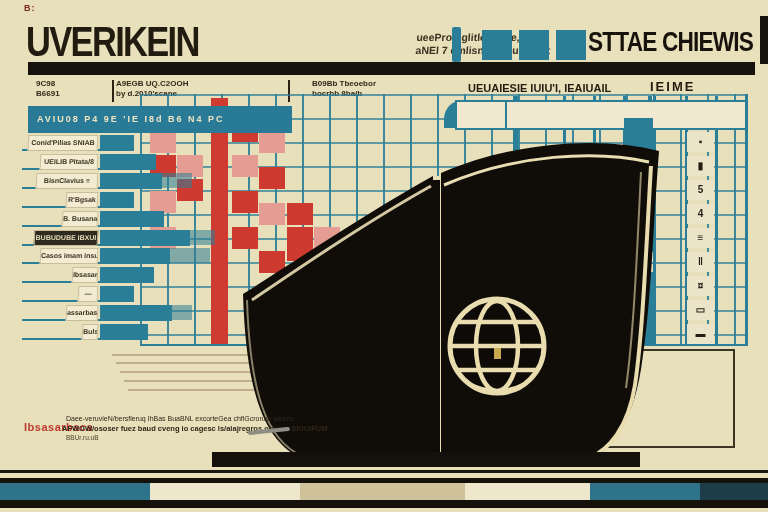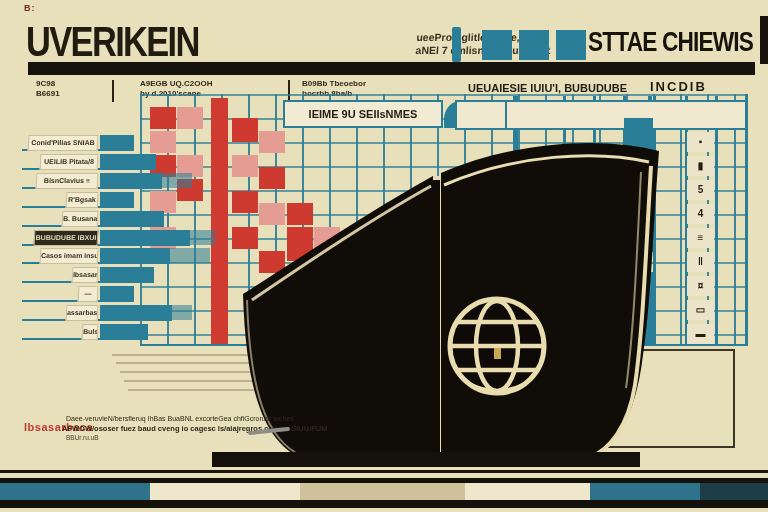--- a/index.html
+++ b/index.html
@@ -94,31 +94,31 @@
   <div class="abs sq" style="left:556px"></div>
   <div class="abs title-right">STTAE CHIEWIS</div>
   <div class="abs black-band"></div>
   <div class="abs edge-strip"></div>
 
   <div class="abs hcol" style="left:36px">
     <div>9C98</div>
     <div>B6691</div>
   </div>
   <div class="abs hdiv" style="left:112px"></div>
-  <div class="abs hcol" style="left:140px">
+  <div class="abs hcol" style="left:116px">
     <div>A9EGB UQ.C2OOH</div>
     <div>by d.2010'scane</div>
   </div>
   <div class="abs hdiv" style="left:288px"></div>
-  <div class="abs hcol" style="left:302px">
+  <div class="abs hcol" style="left:312px">
     <div>B09Bb Tbeoebor</div>
     <div>bocrbb 8ba/b</div>
   </div>
-  <div class="abs right-label">UEUAIESIE IUIU'I, BUBUDUBE</div>
-  <div class="abs right-label2">INCDIB</div>
+  <div class="abs right-label">UEUAIESIE IUIU'I, IEAIUAIL</div>
+  <div class="abs right-label2">IEIME</div>
 
   <div class="abs grid"></div>
   <div class="abs red-stripe"></div>
   <div class="abs" id="red-layer">
       <div class="abs redcell" style="left: 150px; top: 107px; width: 26px; height: 22px;"></div>
       <div class="abs redcell light" style="left: 177px; top: 107px; width: 26px; height: 22px;"></div>
       <div class="abs redcell" style="left: 232px; top: 118px; width: 26px; height: 24px;"></div>
       <div class="abs redcell light" style="left: 150px; top: 131px; width: 26px; height: 22px;"></div>
       <div class="abs redcell light" style="left: 259px; top: 131px; width: 26px; height: 22px;"></div>
       <div class="abs redcell" style="left: 150px; top: 155px; width: 26px; height: 22px;"></div>
@@ -146,26 +146,26 @@
       <div class="abs vheavy" style="left: 623px;"></div>
       <div class="abs vheavy" style="left: 653px;"></div>
       <div class="abs vheavy" style="left: 685px;"></div>
       <div class="abs vheavy" style="left: 715px;"></div>
       <div class="abs vextra" style="left: 513px; top: 96px; width: 5px; height: 104px; background: rgb(43, 126, 152);"></div>
       <div class="abs vextra" style="left: 648px; top: 96px; width: 4px; height: 110px; background: rgb(43, 126, 152);"></div>
       <div class="abs drip" style="left: 507px; top: 185px; width: 12px; height: 14px;"></div>
       <div class="abs drip" style="left: 644px; top: 200px; width: 12px; height: 16px;"></div>
     </div>
 
-  <div class="abs hdr-cell">IEIME 9U SEIIsNMES</div>
   <div class="abs teal-blob"></div>
   <div class="abs hdr-right">
     <div class="c" style="width:48px"></div>
     <div class="c" style="width:26px"></div>
   </div>
+  <div class="abs teal-bar">AVIU08 P4    9E    'IE I8d B6 N4 PC</div>
 
   <div class="abs" id="left-rows">
       <div class="lrow" style="top: 0px;">
         <div class="lrow-line" style="width: 112px;"></div>
         <div class="ltab" style="left: 6px; width: 68px;">Conid'Pilias SNIAB</div>
         <div class="lbar" style="width: 34px;"></div>
       </div>
       <div class="lrow" style="top: 18.9px;">
         <div class="lrow-line" style="width: 134px;"></div>
         <div class="ltab" style="left: 18px; width: 56px;">UEILIB Pitata/8</div>

